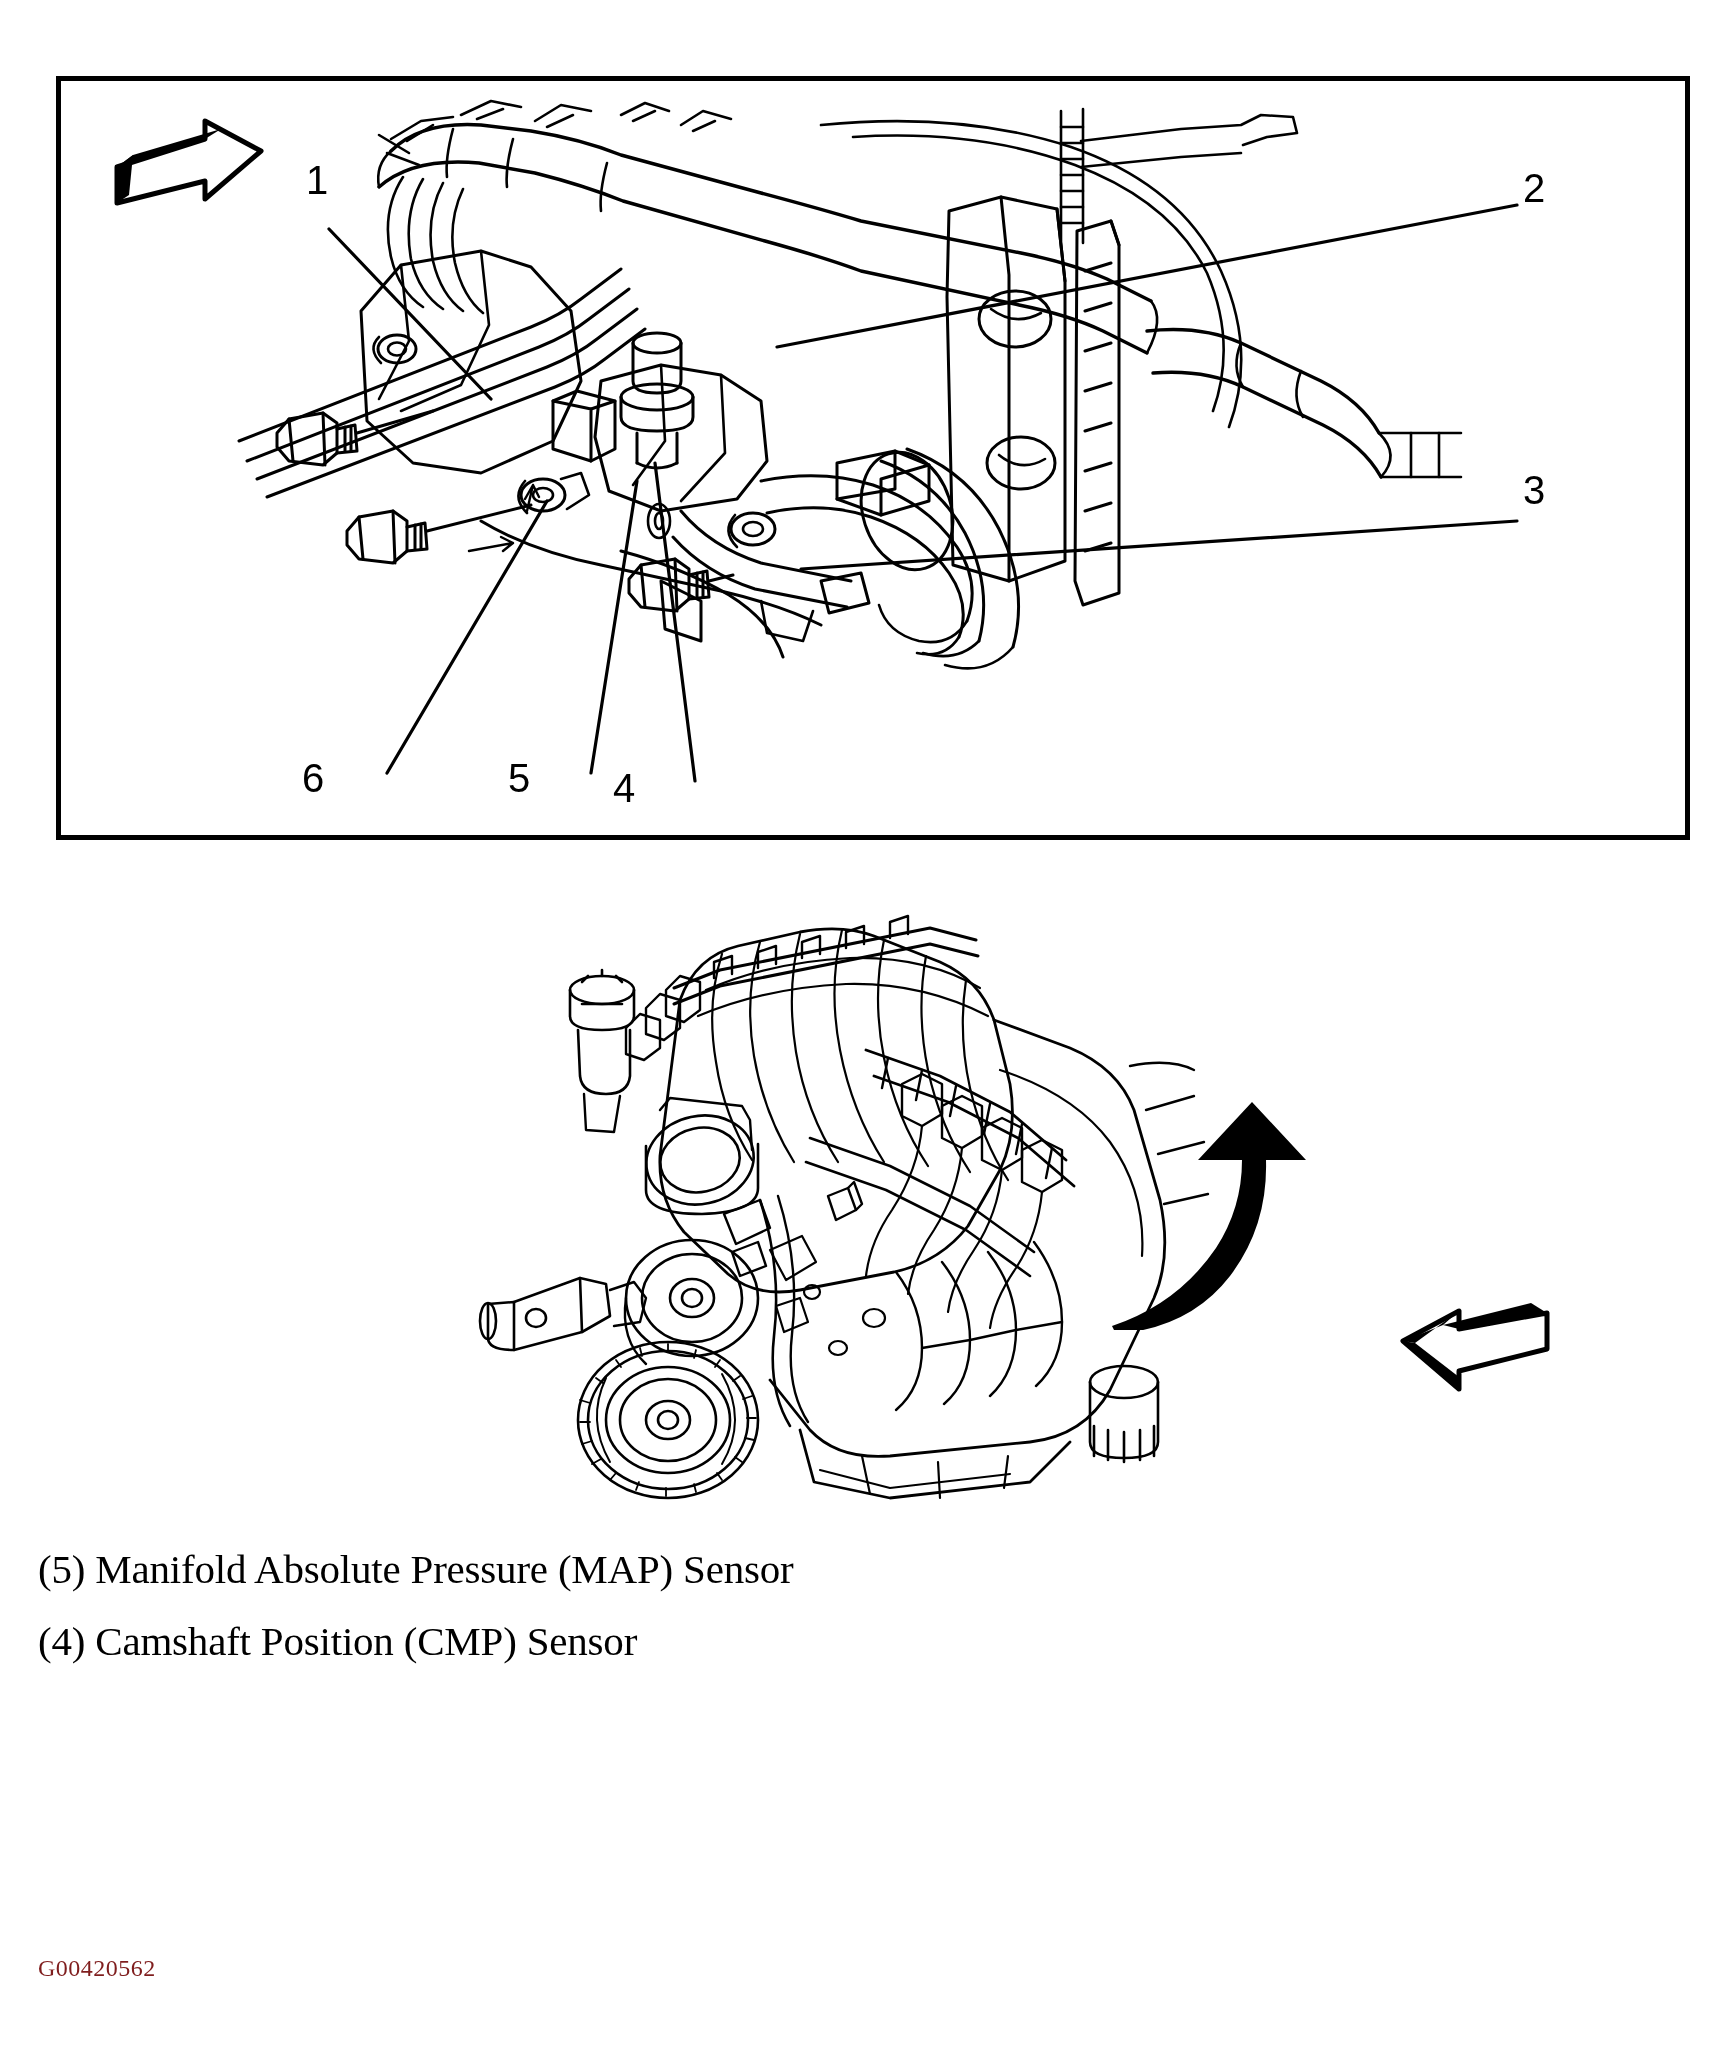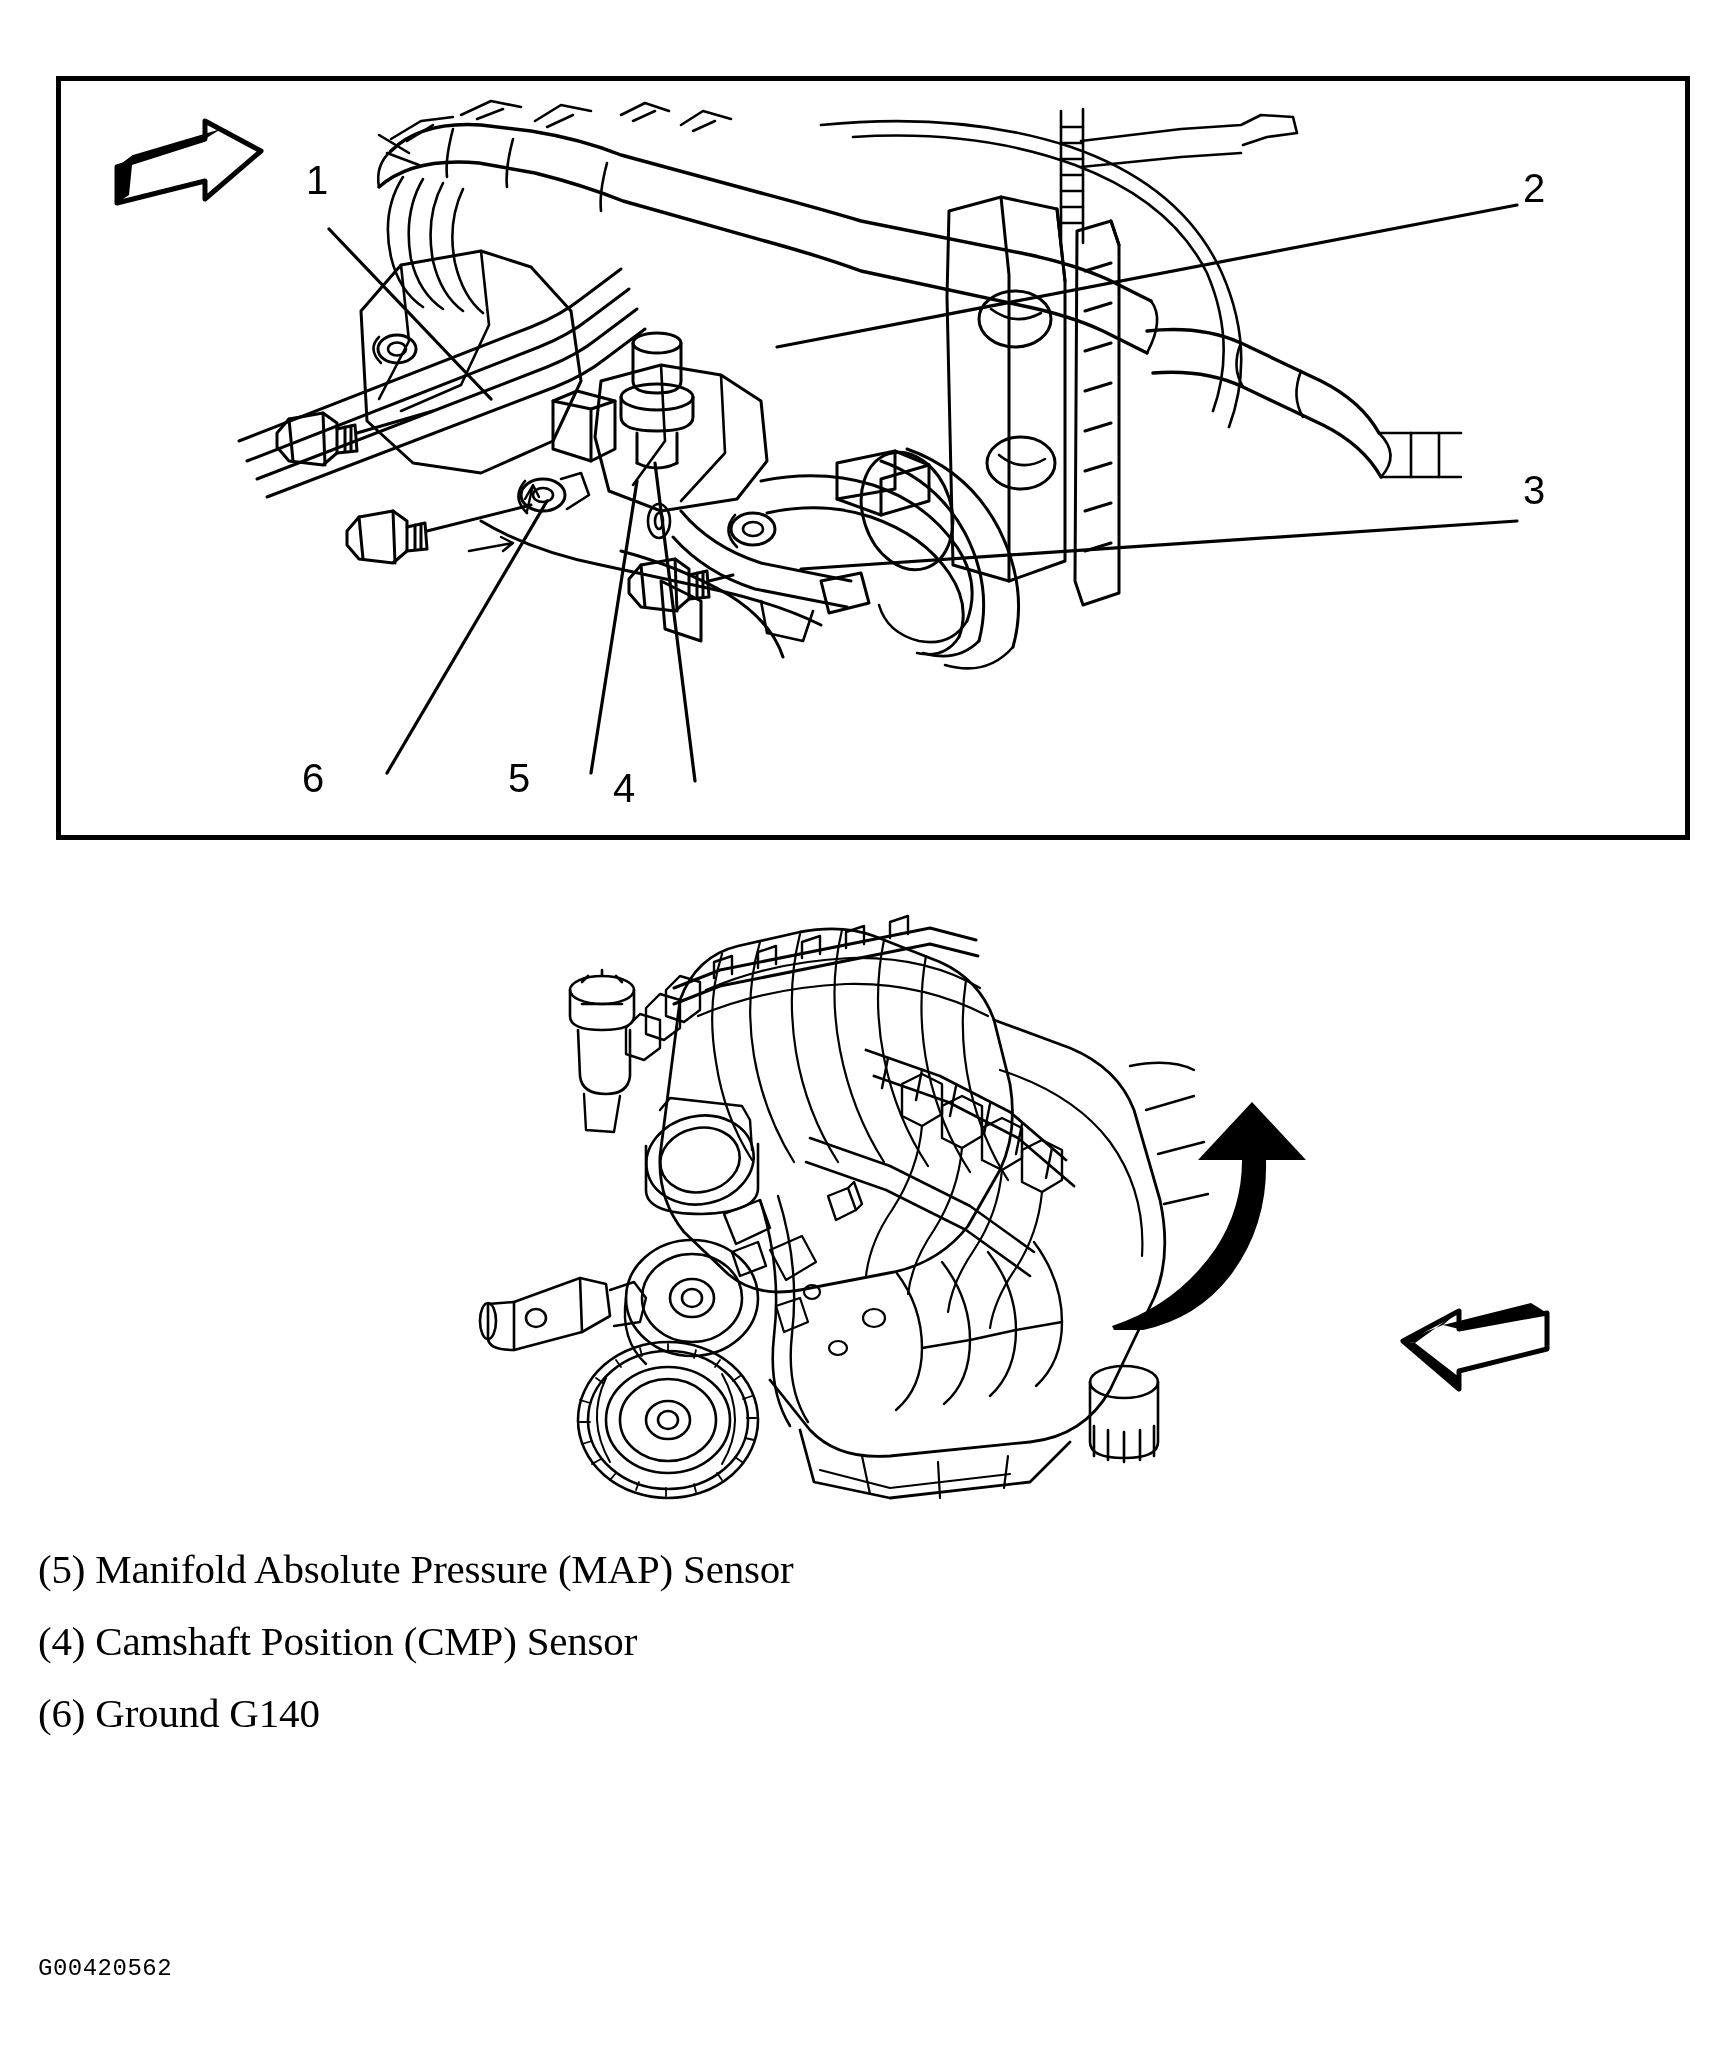--- a/index.html
+++ b/index.html
@@ -74,24 +74,24 @@
     color: #000;
     white-space: nowrap;
     letter-spacing: -0.2px;
   }
 
   
   #figure-code {
     position: absolute;
     left: 38px;
     top: 1955px;
-    font-family: Liberation Mono, monospace;
+    font-family: Liberation Serif, serif;
     font-size: 24px;
     letter-spacing: 0.5px;
-    color: #000000;
+    color: #7f1d1d;
   }
 </style>
 </head>
 <body>
 
 <div id="detail-box">
   <svg id="detail-svg" width="1624" height="754" viewBox="0 0 1624 754">
     <g fill="none" stroke="#000" stroke-width="2.6" stroke-linejoin="round" stroke-linecap="round">
 
       <path d="M330 70 Q360 40 420 44 L470 50 Q520 58 560 74 L700 112 Q760 128 800 140
@@ -446,16 +446,15 @@
 <svg id="block-arrow-right" viewBox="0 0 180 120">
   <path d="M172 18 L172 54 L84 76 L84 94 L28 46 L84 16 L84 34 L172 18 Z" fill="#ffffff" stroke="#000" stroke-width="5" stroke-linejoin="round"></path>
   <path d="M172 18 L156 8 L68 30 L84 34 Z" fill="#000"></path>
   <path d="M84 16 L68 30 L28 46 L40 48 Z" fill="#000"></path>
   <path d="M28 46 L40 48 L84 82 L84 94 Z" fill="#000"></path>
 </svg>
 
 <div id="legend">
   <div class="legend-item">(5) Manifold Absolute Pressure (MAP) Sensor</div>
   <div class="legend-item">(4) Camshaft Position (CMP) Sensor</div>
-  <div class="legend-item">(6) Ground G140</div>
 </div>
 
 <div id="figure-code">G00420562</div>
 
 </body></html>

